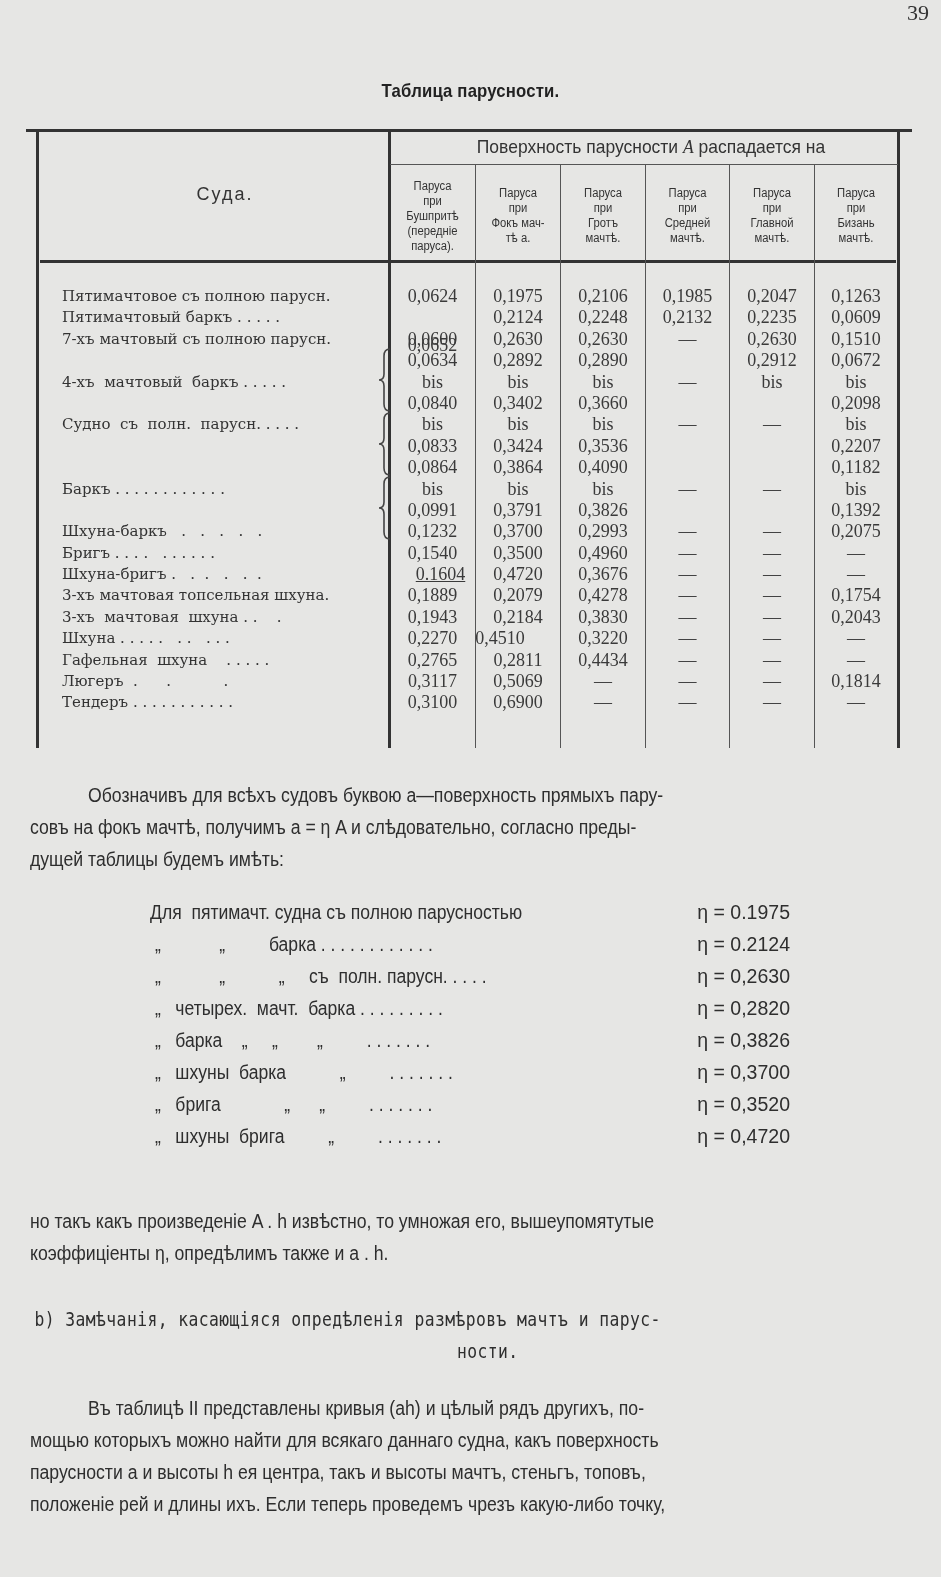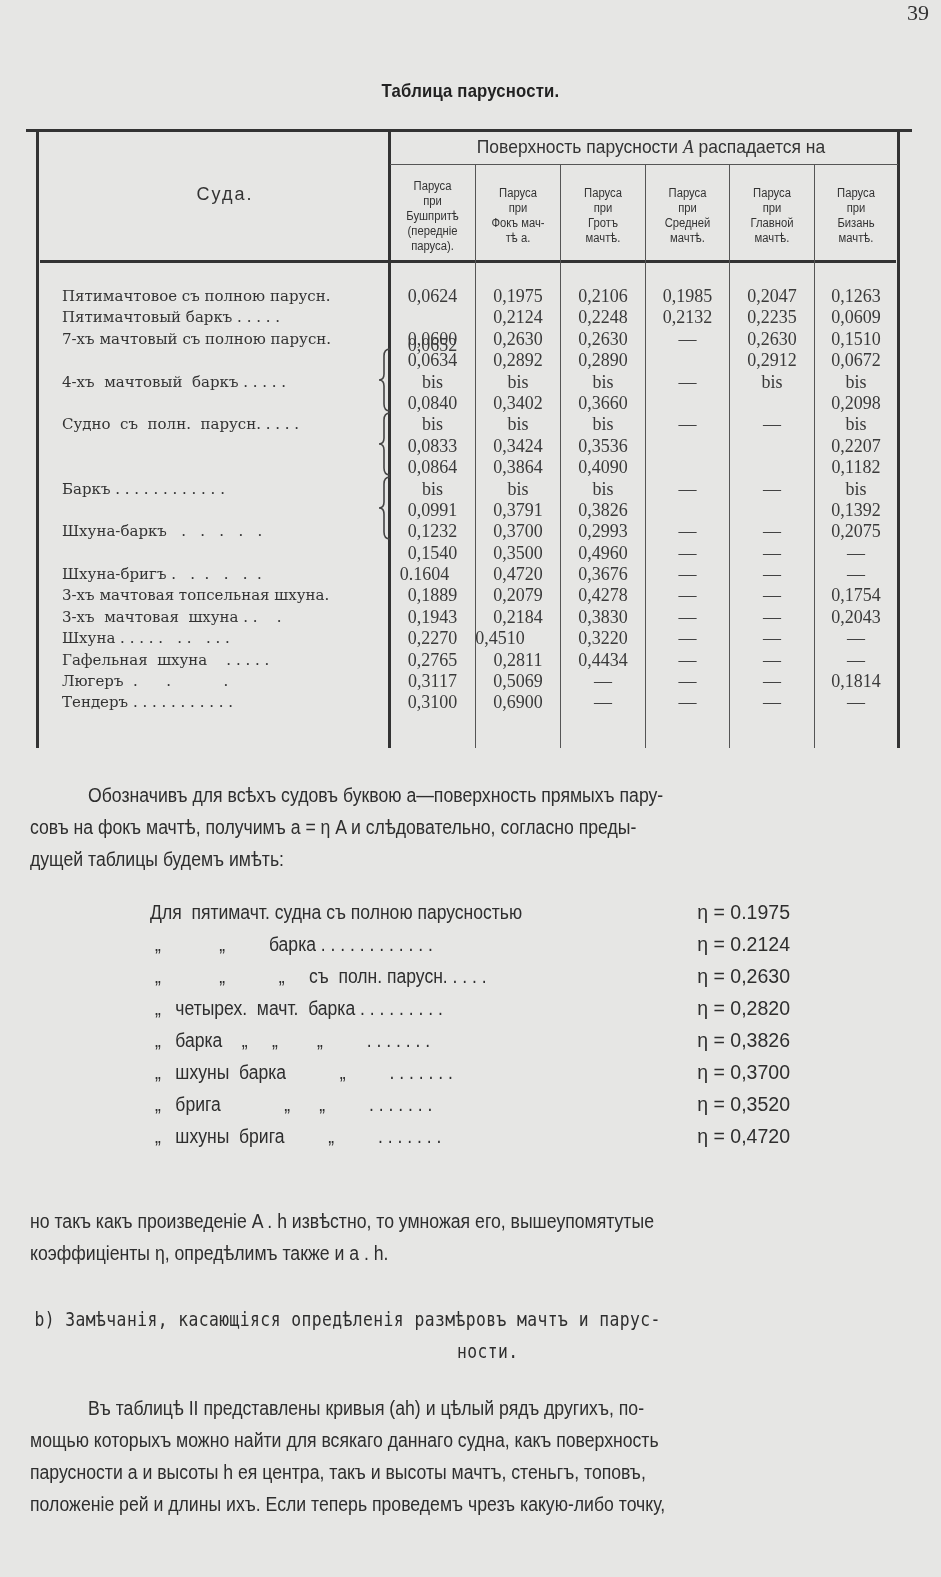--- a/index.html
+++ b/index.html
@@ -279,30 +279,31 @@
       <div class="row">
         <div class="name">Шхуна-баркъ   .   .   .   .   .</div>
         <div class="cell" style="left: 364px; width: 85px;">0,1232</div>
         <div class="cell" style="left: 450px; width: 84px;">0,3700</div>
         <div class="cell" style="left: 535px; width: 84px;">0,2993</div>
         <div class="cell" style="left: 620px; width: 83px;">—</div>
         <div class="cell" style="left: 704px; width: 84px;">—</div>
         <div class="cell" style="left: 789px; width: 82px;">0,2075</div>
       </div>
       <div class="row">
+        <div class="name">Бригъ . . . .   . . . . . .</div>
         <div class="cell" style="left: 364px; width: 85px;">0,1540</div>
         <div class="cell" style="left: 450px; width: 84px;">0,3500</div>
         <div class="cell" style="left: 535px; width: 84px;">0,4960</div>
         <div class="cell" style="left: 620px; width: 83px;">—</div>
         <div class="cell" style="left: 704px; width: 84px;">—</div>
         <div class="cell" style="left: 789px; width: 82px;">—</div>
       </div>
       <div class="row">
         <div class="name">Шхуна-бригъ .   .  .   .   .  .</div>
-        <div class="cell" style="left: 356px; width: 85px;">0.1604</div>
+        <div class="cell" style="left: 372px; width: 85px; text-decoration: underline;">0.1604</div>
         <div class="cell" style="left: 450px; width: 84px;">0,4720</div>
         <div class="cell" style="left: 535px; width: 84px;">0,3676</div>
         <div class="cell" style="left: 620px; width: 83px;">—</div>
         <div class="cell" style="left: 704px; width: 84px;">—</div>
         <div class="cell" style="left: 789px; width: 82px;">—</div>
       </div>
       <div class="row">
         <div class="name">3-хъ мачтовая топсельная шхуна.</div>
         <div class="cell" style="left: 364px; width: 85px;">0,1889</div>
         <div class="cell" style="left: 450px; width: 84px;">0,2079</div>

